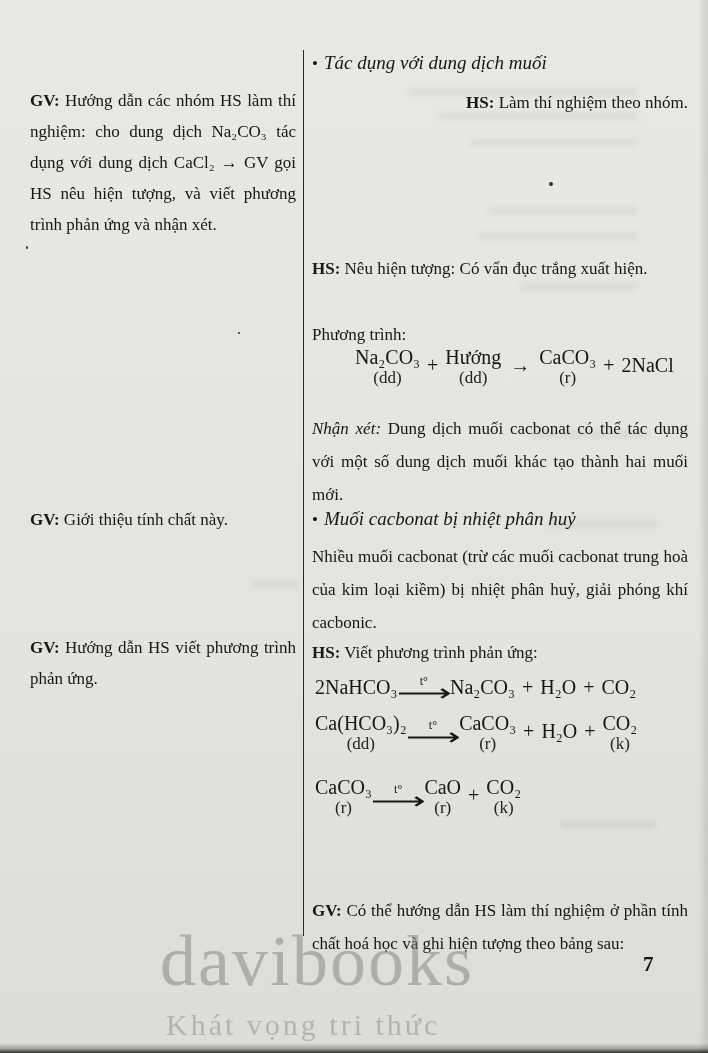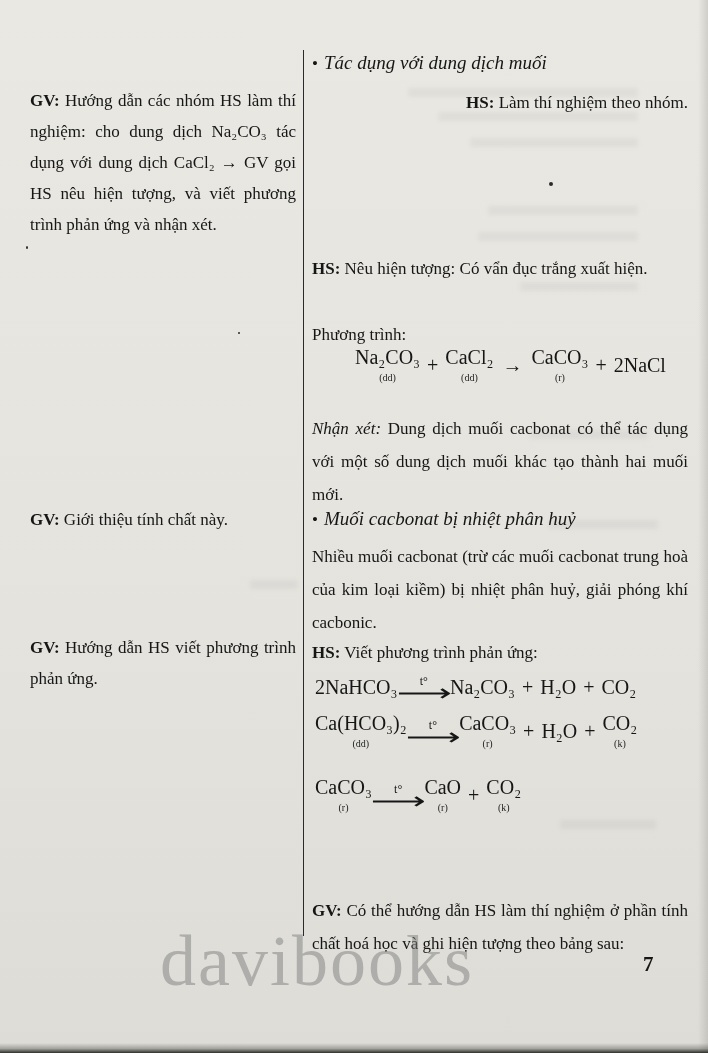--- a/index.html
+++ b/index.html
@@ -14,21 +14,21 @@
   .block{position:absolute;font-size:17px;line-height:31px;text-align:justify;}
   .rblock{line-height:33px;}
   .block b{font-weight:bold;}
   .italic{font-style:italic;}
   .bullet-head{position:absolute;font-size:19px;font-style:italic;}
   .bullet-glyph{font-style:normal;margin-right:6px;font-size:17px;}
   .divider{position:absolute;width:1px;background:#2a2a2a;}
   .eqrow{position:absolute;display:flex;align-items:center;font-size:20px;}
   .term{display:inline-flex;flex-direction:column;align-items:center;margin:0 3px;}
   .term .f{line-height:26px;white-space:nowrap;}
-  .term .st{font-size:10px;line-height:15px;color:#222;}
+  .term .st{font-size:17px;line-height:15px;color:#222;}
   .op{line-height:26px;margin:0 4px;}
   .sarrow{line-height:26px;margin:0 6px;}
   .tarrow{display:inline-flex;flex-direction:column;align-items:center;margin:0 6px;}
   .tarrow .cond{font-size:12px;line-height:12px;transform:translateY(3px);}
   .tarrow .agl{font-size:24px;line-height:18px;transform:scaleX(1.6);}
   .watermark{position:absolute;color:rgba(125,125,125,0.50);letter-spacing:2px;}
   .watermark-sub{position:absolute;color:rgba(145,145,145,0.55);letter-spacing:3px;}
   .pagenum{position:absolute;font-weight:bold;font-size:21px;}
   .ghost{position:absolute;background:rgba(105,105,100,0.07);filter:blur(2px);border-radius:3px;}
   .speck{position:absolute;background:#2b2b2b;border-radius:50%;}
@@ -86,21 +86,21 @@
     <span>Phương trình:</span>
   </div>
 
   <div class="eqrow" style="left:352px;top:344px;">
     <span class="term">
       <span class="f">Na₂CO₃</span>
       <span class="st">(dd)</span>
     </span>
     <span class="op">+</span>
     <span class="term">
-      <span class="f">CaCl₂</span>
+      <span class="f">Hướng</span>
       <span class="st">(dd)</span>
     </span>
     <span class="sarrow">→</span>
     <span class="term">
       <span class="f">CaCO₃</span>
       <span class="st">(r)</span>
     </span>
     <span class="op">+</span>
     <span class="term">
       <span class="f">2NaCl</span>
@@ -186,17 +186,18 @@
       <span class="f">CO₂</span>
       <span class="st">(k)</span>
     </span>
   </div>
 
   <div class="block rblock" style="left:312px;top:846px;width:376px;margin-top:48px;">
     <b>GV:</b><span> Có thể hướng dẫn HS làm thí nghiệm ở phần tính chất hoá học và ghi hiện tượng theo bảng sau:</span>
   </div>
 
   <div class="watermark" style="left:160px;top:918px;font-size:72px;line-height:86px;">davibooks</div>
+  <div class="watermark-sub" style="left:166px;top:1008px;font-size:30px;line-height:34px;">Khát vọng tri thức</div>
   <div class="pagenum" style="left:643px;top:952px;">7</div>
 
   <div class="side-shade"></div>
   <div class="bottom-edge"></div>
 </div>
 
 </body></html>

